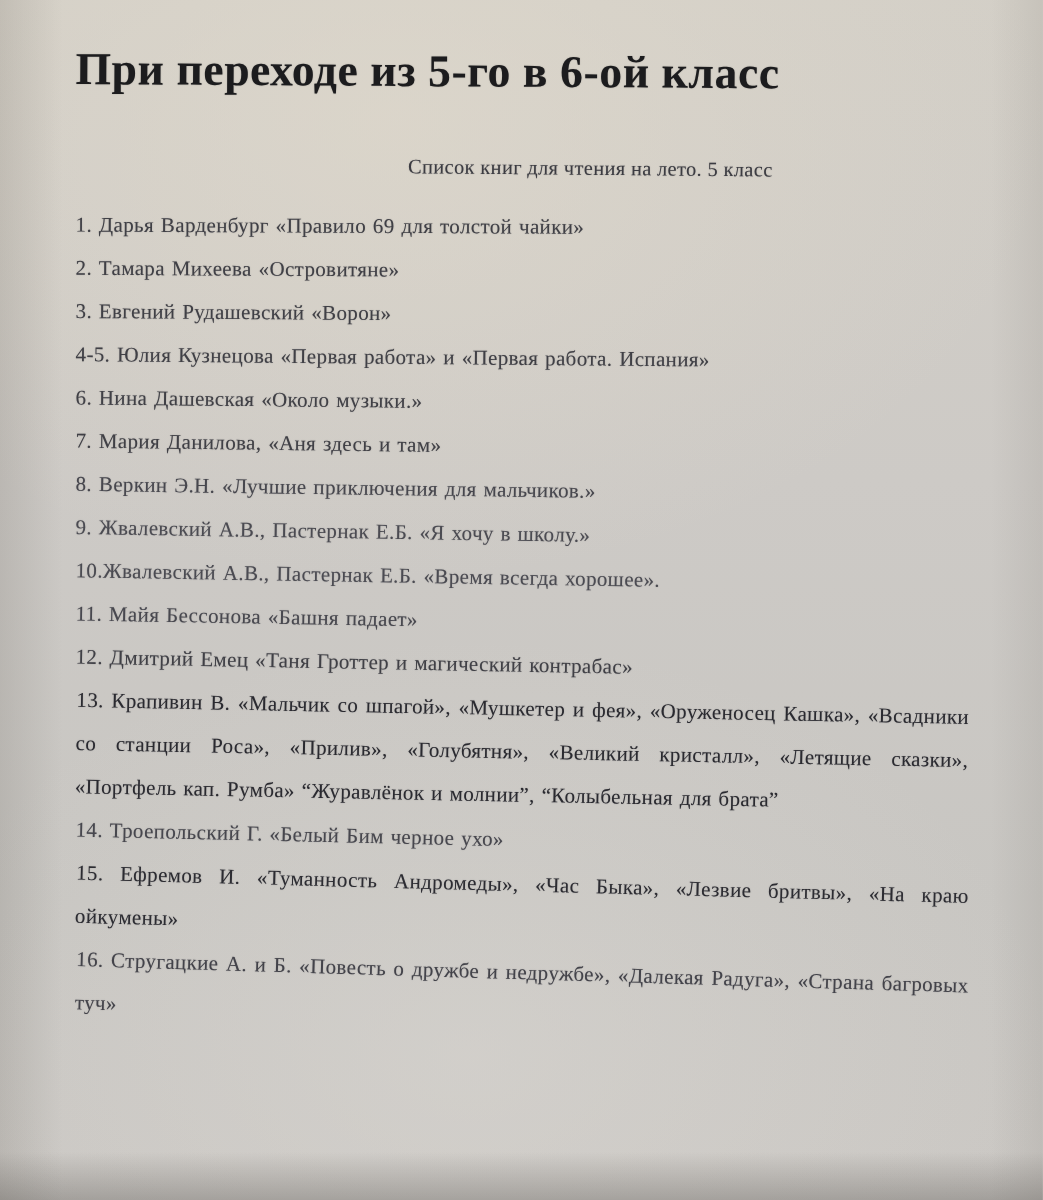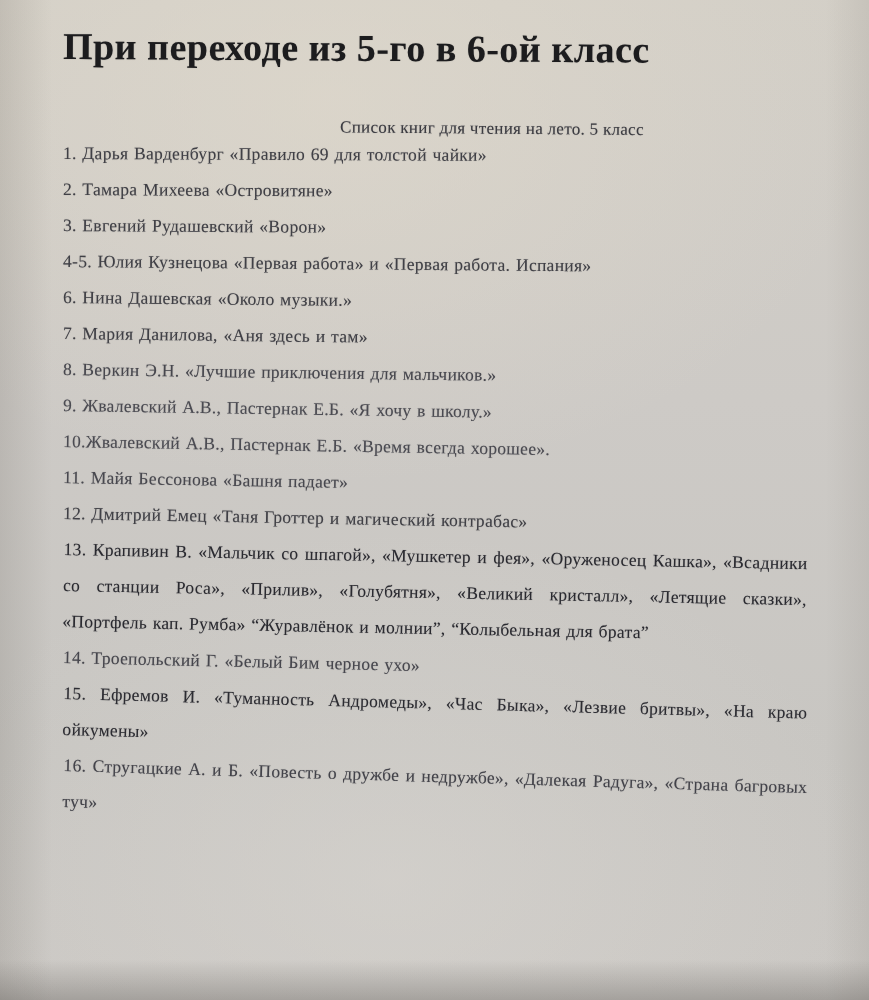--- a/index.html
+++ b/index.html
@@ -18,21 +18,21 @@
       linear-gradient(270deg, rgba(92,86,78,0.10), rgba(0,0,0,0) 5%),
       radial-gradient(90% 55% at 38% 10%, rgba(226,219,205,0.55), rgba(226,219,205,0) 70%),
       radial-gradient(80% 50% at 45% 88%, rgba(219,216,211,0.45), rgba(219,216,211,0) 70%),
       linear-gradient(180deg, #d3cfc7 0%, #cdcac6 40%, #c8c6c2 75%, #cbc8c4 100%);
   }
   .paper {
     position: relative;
     width: 869px;
     height: 1000px;
     box-sizing: border-box;
-    padding: 24px 58px 0 63px;
+    padding: 36px 58px 0 63px;
   }
   .heading {
     margin: 0;
     font-size: 38px;
     font-weight: 700;
     letter-spacing: 0.5px;
     color: #1c1c1e;
     white-space: nowrap;
     transform: rotate(0.35deg);
     transform-origin: 0 50%;
@@ -43,20 +43,21 @@
     text-align: center;
     padding-left: 110px;
     font-size: 17px;
     letter-spacing: 0.3px;
     color: #3c3c42;
     transform: rotate(0.5deg);
     transform-origin: 0 50%;
     text-shadow: 0 0 1px rgba(60,60,66,0.4);
   }
   .book-list {
+    margin-top: 22px;
     padding-right: 4px;
   }
   .item {
     margin: 0;
     font-size: 17.5px;
     line-height: 36px;
     letter-spacing: 0.3px;
     word-spacing: 1px;
     color: #404046;
     text-align: justify;

